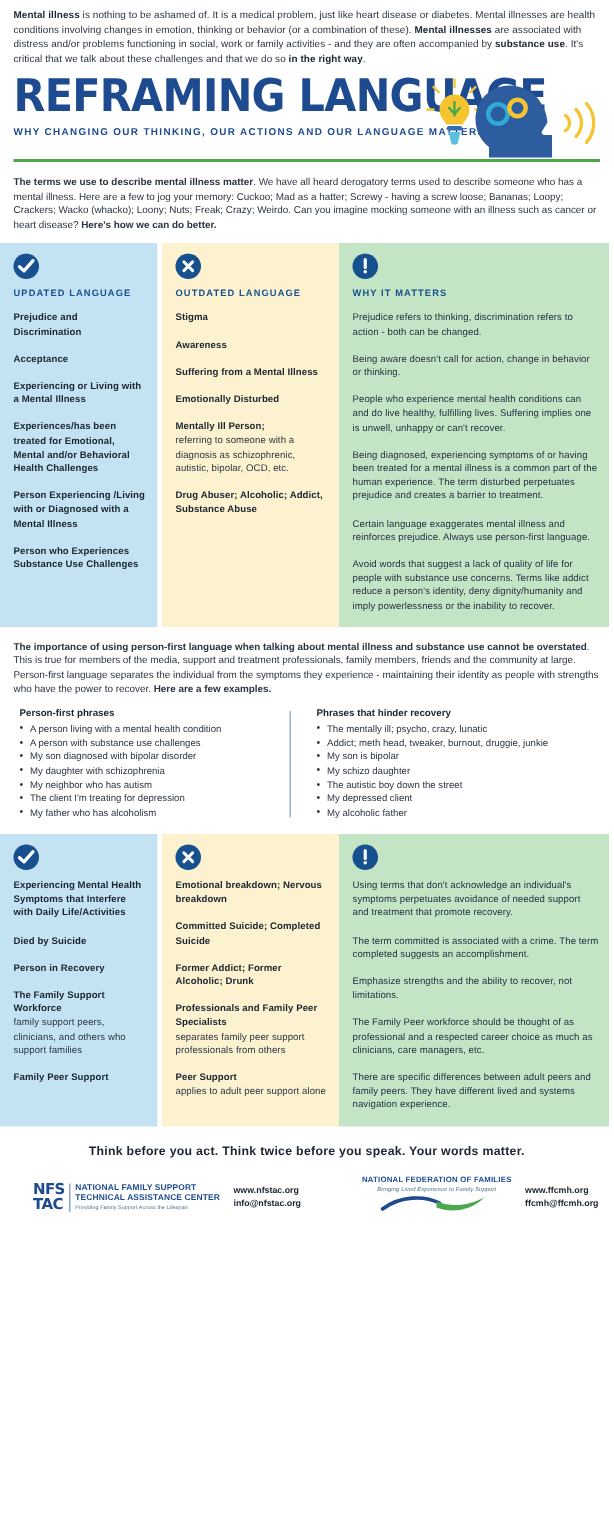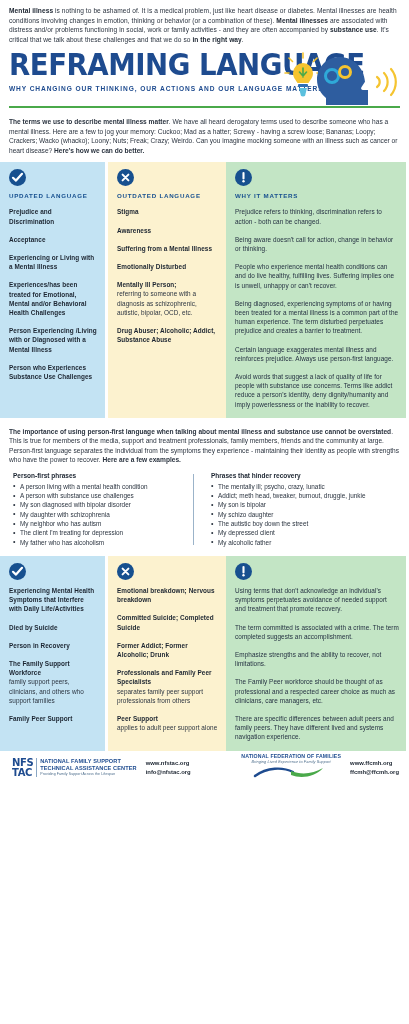--- a/index.html
+++ b/index.html
@@ -136,21 +136,21 @@
   .closing {
     text-align: center;
     font-size: 8.2px;
     font-weight: bold;
     color: #1b2430;
     padding: 12px 8px 10px 8px;
     letter-spacing: 0.2px;
   }
 
   
-  .footer { display: flex; align-items: center; padding: 2px 10px 8px 12px; }
+  .footer { display: flex; align-items: center; padding: 2px 10px 8px 22px; }
   .fgroup { display: flex; align-items: center; }
   .fgroup.left { width: 200px; }
   .fgroup.right { width: 199px; justify-content: flex-end; }
 
   .nfs-mark {
     font-family: "DejaVu Sans", sans-serif;
     font-weight: bold;
     font-size: 10px;
     line-height: 9.5px;
     color: #1e4b8f;
@@ -361,20 +361,21 @@
       <div>
           <div class="cell cell-why"><span class="">Using terms that don't acknowledge an individual's symptoms perpetuates avoidance of needed support and treatment that promote recovery.</span></div>
           <div class="cell cell-why"><span class="">The term committed is associated with a crime. The term completed suggests an accomplishment.</span></div>
           <div class="cell cell-why"><span class="">Emphasize strengths and the ability to recover, not limitations.</span></div>
           <div class="cell cell-why"><span class="">The Family Peer workforce should be thought of as professional and a respected career choice as much as clinicians, care managers, etc.</span></div>
           <div class="cell cell-why"><span class="">There are specific differences between adult peers and family peers. They have different lived and systems navigation experience.</span></div>
         </div>
     </div>
   </div>
 
+  <div class="closing">Think before you act. Think twice before you speak. Your words matter.</div>
 
   <div class="footer">
     <div class="fgroup left">
       <div class="nfs-mark">
         <div>NFS</div>
         <div>TAC</div>
       </div>
       <div class="nfs-words">
         <div class="nfs-l1">NATIONAL FAMILY SUPPORT</div>
         <div class="nfs-l2">TECHNICAL ASSISTANCE CENTER</div>

